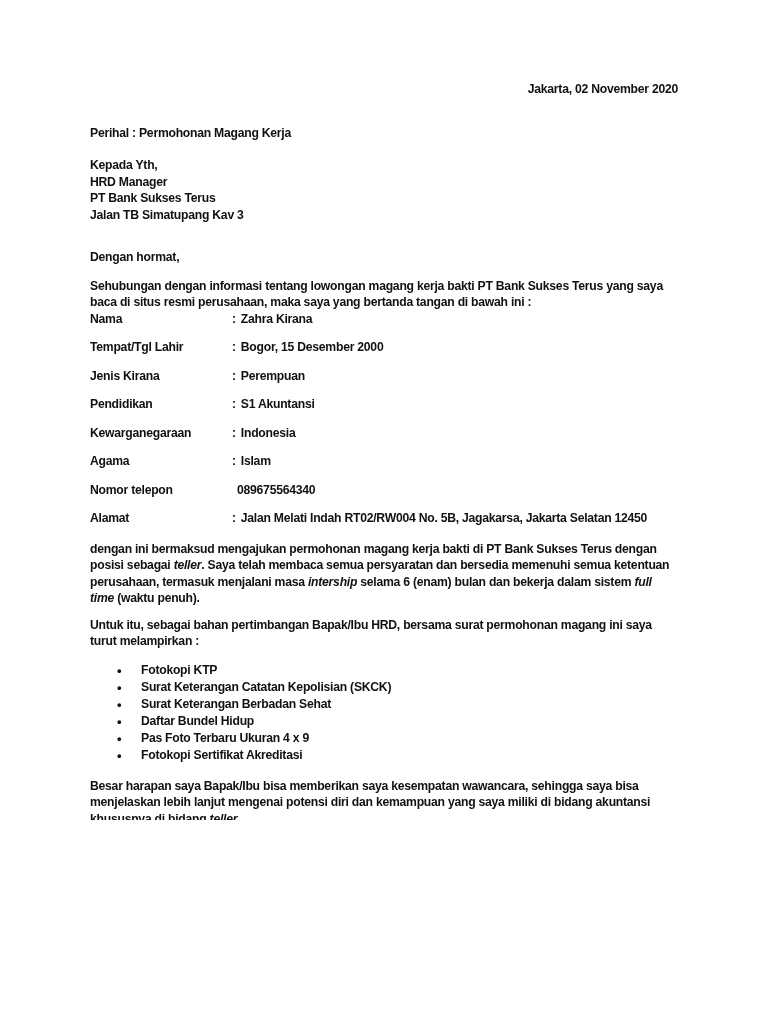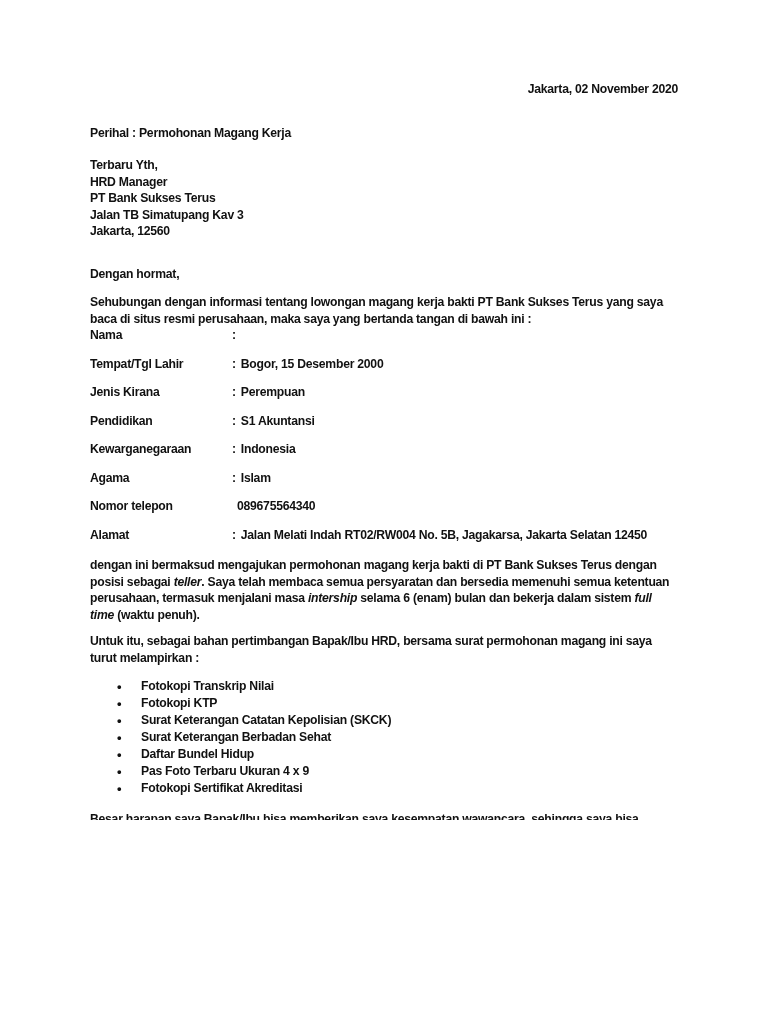--- a/index.html
+++ b/index.html
@@ -88,35 +88,35 @@
 
 <div class="page">
 
   <div class="date-line">Jakarta, 02 November 2020</div>
 
   <div class="subject-block">
     <div>Perihal : Permohonan Magang Kerja</div>
   </div>
 
   <div class="recipient-block">
-    <div>Terbaru Yth,</div>
+    <div>Kepada Yth,</div>
     <div>HRD Manager</div>
     <div>PT Bank Sukses Terus</div>
     <div>Jalan TB Simatupang Kav 3</div>
-    <div>Jakarta, 12560</div>
   </div>
 
   <div class="greeting">Dengan hormat,</div>
 
   <p class="para">Sehubungan dengan informasi tentang lowongan magang kerja bakti PT Bank Sukses Terus yang saya baca di situs resmi perusahaan, maka saya yang bertanda tangan di bawah ini :</p>
 
   <div class="details">
     <div class="detail-row first">
       <span class="detail-label">Nama</span>
         <span class="detail-sep">:</span>
+        <span class="detail-value">Zahra Kirana</span>
     </div>
     <div class="detail-row">
       <span class="detail-label">Tempat/Tgl Lahir</span>
         <span class="detail-sep">:</span>
         <span class="detail-value">Bogor, 15 Desember 2000</span>
     </div>
     <div class="detail-row">
       <span class="detail-label">Jenis Kirana</span>
         <span class="detail-sep">:</span>
         <span class="detail-value">Perempuan</span>
@@ -146,21 +146,20 @@
         <span class="detail-sep">:</span>
         <span class="detail-value">Jalan Melati Indah RT02/RW004 No. 5B, Jagakarsa, Jakarta Selatan 12450</span>
     </div>
   </div>
 
   <p class="para body-paragraph"><span>dengan ini bermaksud mengajukan permohonan magang kerja bakti di PT Bank Sukses Terus dengan posisi sebagai </span><i>teller</i><span>. Saya telah membaca semua persyaratan dan bersedia memenuhi semua ketentuan perusahaan, termasuk menjalani masa </span><i>intership</i><span> selama 6 (enam) bulan dan bekerja dalam sistem </span><i>full time</i><span> (waktu penuh).</span></p>
 
   <p class="para request-paragraph">Untuk itu, sebagai bahan pertimbangan Bapak/Ibu HRD, bersama surat permohonan magang ini saya turut melampirkan :</p>
 
   <ul class="attachments">
-    <li>Fotokopi Transkrip Nilai</li>
     <li>Fotokopi KTP</li>
     <li>Surat Keterangan Catatan Kepolisian (SKCK)</li>
     <li>Surat Keterangan Berbadan Sehat</li>
     <li>Daftar Bundel Hidup</li>
     <li>Pas Foto Terbaru Ukuran 4 x 9</li>
     <li>Fotokopi Sertifikat Akreditasi</li>
   </ul>
 
   <p class="para"><span>Besar harapan saya Bapak/Ibu bisa memberikan saya kesempatan wawancara, sehingga saya bisa menjelaskan lebih lanjut mengenai potensi diri dan kemampuan yang saya miliki di bidang akuntansi khususnya di bidang </span><i>teller</i><span>.</span></p>
 

